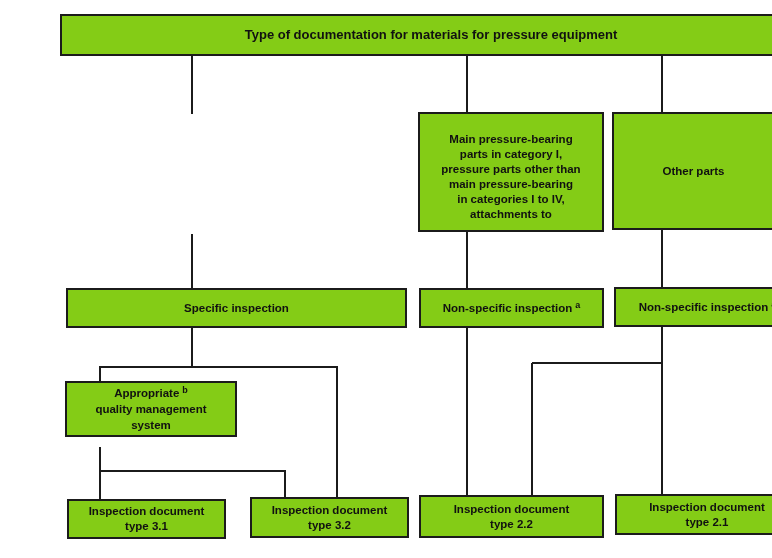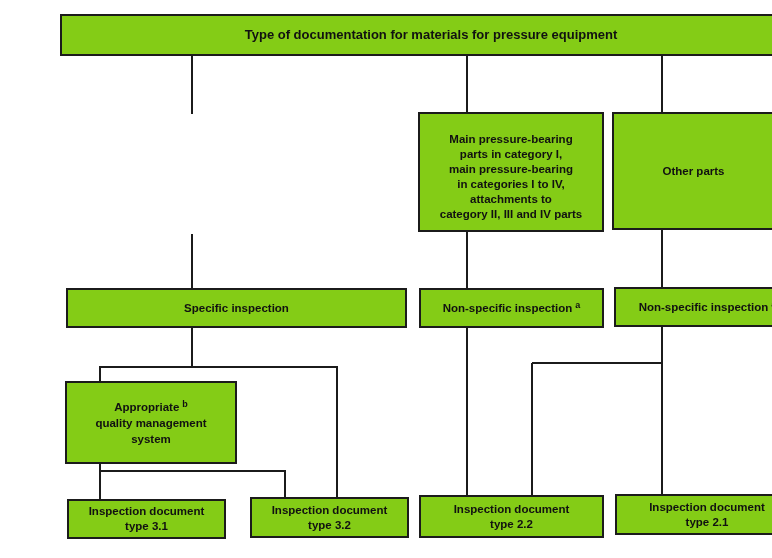--- a/index.html
+++ b/index.html
@@ -52,43 +52,43 @@
   </svg>
 
   <div class="box title" style="left:16px; top:14px; width:742px; height:42px;">
     <span class="line">Type of documentation for materials for pressure equipment</span>
   </div>
 
 
   <div class="box" style="left:374px; top:112px; width:186px; height:120px;justify-content:space-between;">
     <span class="line">Main pressure-bearing</span>
     <span class="line">parts in category I,</span>
+    <span class="line">pressure parts other than</span>
     <span class="line">main pressure-bearing</span>
     <span class="line">in categories I to IV,</span>
     <span class="line">attachments to</span>
-    <span class="line">category II, III and IV parts</span>
   </div>
 
   <div class="box" style="left:568px; top:112px; width:163px; height:118px;">
     <span class="line">Other parts</span>
   </div>
 
   <div class="box" style="left:22px; top:288px; width:341px; height:37px;">
     <span class="line">Specific inspection</span>
   </div>
 
   <div class="box" style="left:375px; top:288px; width:185px; height:35px;">
     <span class="line"><span>Non-specific inspection</span><sup>a</sup></span>
   </div>
 
   <div class="box" style="left:570px; top:287px; width:187px; height:34px;">
     <span class="line"><span>Non-specific inspection</span><sup>a</sup></span>
   </div>
 
-  <div class="box qms" style="left:21px; top:381px; width:172px; height:83px;">
+  <div class="box qms" style="left:21px; top:381px; width:172px; height:56px;">
     <span class="line"><span>Appropriate</span><sup>b</sup></span>
     <span class="line">quality management</span>
     <span class="line">system</span>
   </div>
 
   <div class="box" style="left:23px; top:499px; width:159px; height:40px;">
     <span class="line">Inspection document</span>
     <span class="line">type 3.1</span>
   </div>
 

